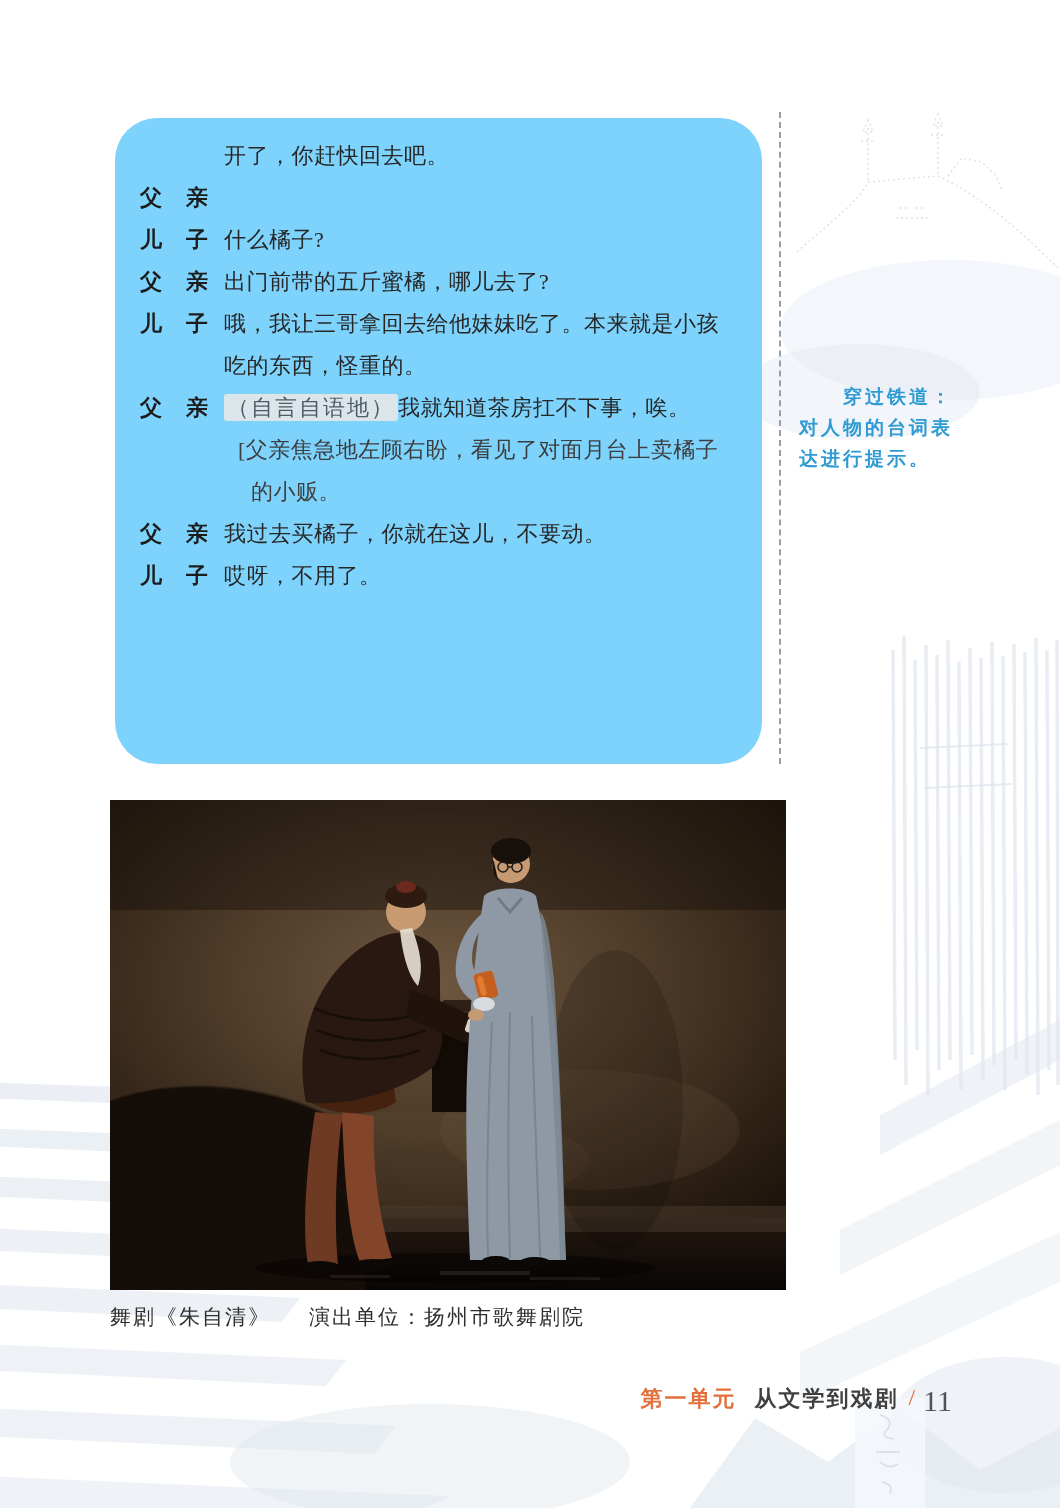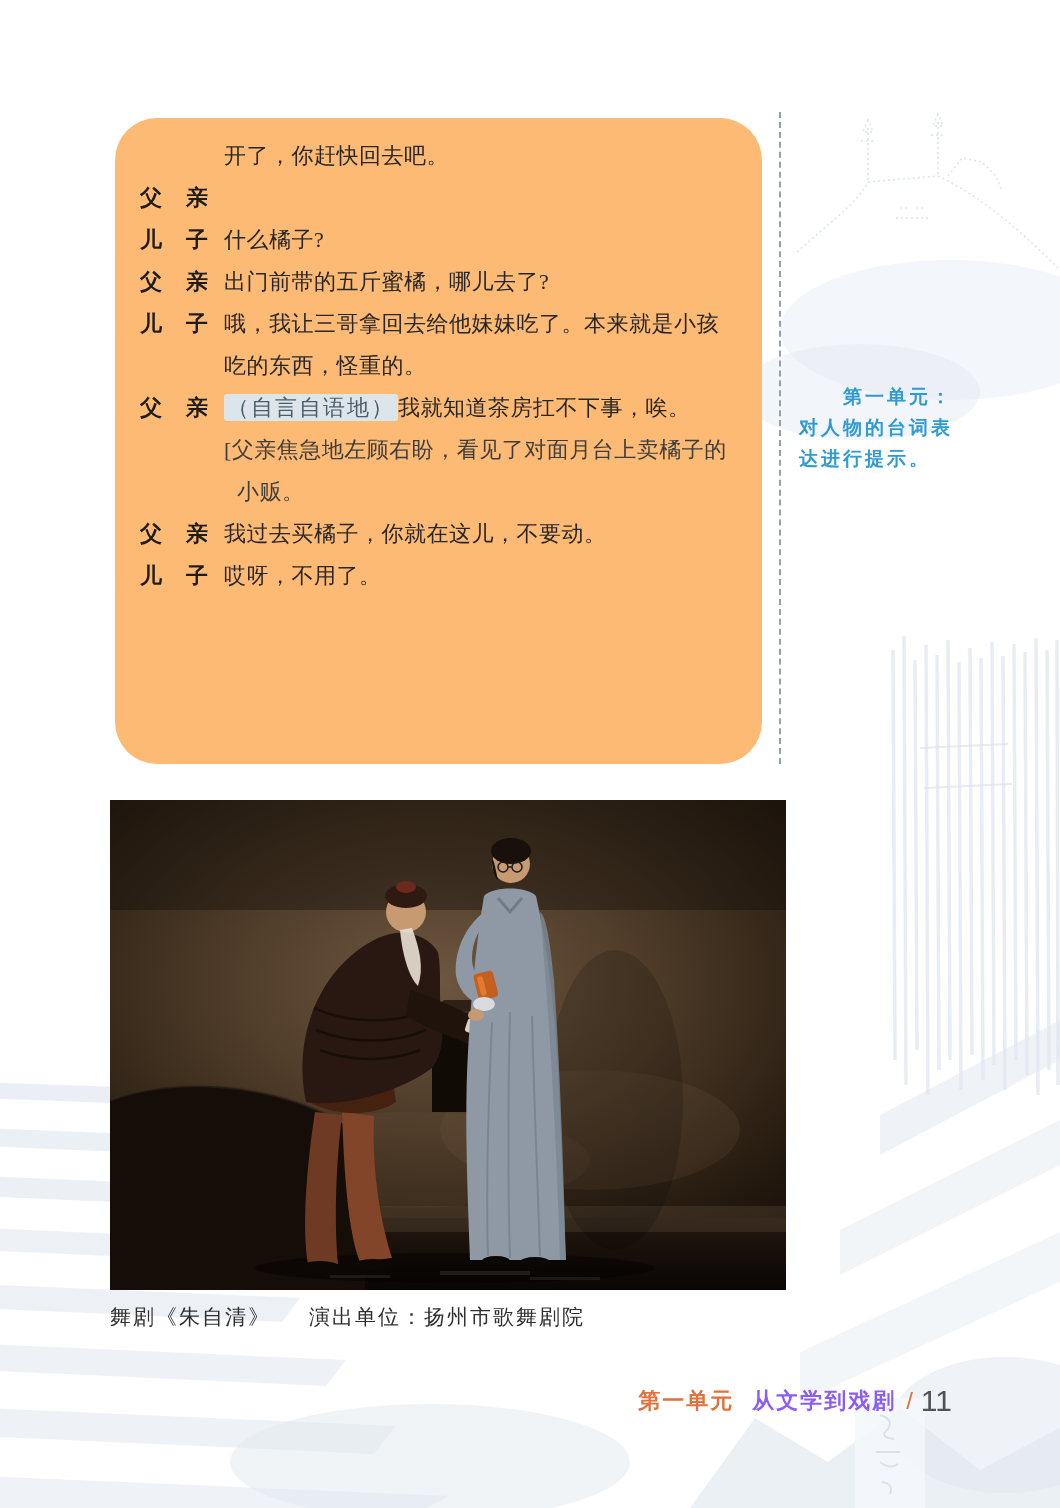--- a/index.html
+++ b/index.html
@@ -3,55 +3,55 @@
 <meta charset="utf-8">
 <style>
   html,body{margin:0;padding:0;}
   body{width:1060px;height:1508px;background:#ffffff;font-family:"Liberation Serif",serif;}
   .page{position:relative;width:1060px;height:1508px;overflow:hidden;background:#ffffff;}
   .bg-sketch{position:absolute;left:0;top:0;width:1060px;height:1508px;z-index:0;}
 
   
   .script-box{
     position:absolute;left:115px;top:118px;width:647px;height:646px;
-    background:#fdba74;border-radius:42px;box-sizing:border-box;
+    background:#7dd3fc;border-radius:42px;box-sizing:border-box;
     padding:17px 26px 0 25px;z-index:2;overflow:hidden;
   }
   .entry{display:flex;line-height:42px;font-size:22px;color:#272727;}
   .spk{
     flex:0 0 68px;margin-right:16px;
     font-family:"Liberation Sans",sans-serif;font-weight:700;color:#1c1c1c;
     text-align:justify;text-align-last:justify;white-space:nowrap;overflow:hidden;
   }
   .txt{flex:1;letter-spacing:0.5px;}
   .aside-hl{background:#dce5e9;border-radius:3px;padding:1px 3px;color:#4d5d66;letter-spacing:2px;margin-top:48px;}
-  .stage .txt{color:#3d3d3d;display:block;padding-left:13px;text-indent:-13px;letter-spacing:0.5px;}
+  .stage .txt{color:#3d3d3d;display:block;padding-left:13px;text-indent:-13px;letter-spacing:0.5px;margin-left:14px;}
 
   
   .sep-line{position:absolute;left:779px;top:112px;height:652px;width:0;
     border-left:2px dashed #95a1a9;z-index:1;}
 
   
   .margin-note{position:absolute;left:799px;top:381px;width:172px;z-index:2;
     color:#2f9bd4;font-size:19px;line-height:31px;letter-spacing:3px;font-weight:700;}
   .margin-note .nt-title{padding-left:44px;}
 
   
   .photo{position:absolute;left:110px;top:800px;width:676px;height:490px;z-index:2;background:#1b130c;}
   .photo svg{display:block;}
 
   .caption{position:absolute;left:110px;top:1303px;width:676px;text-align:left;
     font-size:21px;color:#2e2e2e;letter-spacing:2px;z-index:2;}
   .caption .cap-gap{display:inline-block;width:38px;}
 
   
-  .footer{position:absolute;top:1384px;right:108px;z-index:2;display:flex;align-items:center;
-    font-family:Liberation Sans, sans-serif;}
+  .footer{position:absolute;top:1384px;right:108px;z-index:2;display:flex;align-items:flex-start;
+    font-family:Liberation Serif, serif;}
   .footer .f-unit{color:#e2713d;font-weight:700;font-size:22px;letter-spacing:2px;}
-  .footer .f-section{color:#8b5cf6;font-weight:700;font-size:22px;letter-spacing:2px;margin-left:18px;}
+  .footer .f-section{color:#404040;font-weight:700;font-size:22px;letter-spacing:2px;margin-left:18px;}
   .footer .f-slash{color:#e2713d;font-size:24px;margin:0 8px 0 10px;}
   .footer .f-num{color:#4f5257;font-size:30px;}
 </style>
 </head>
 <body>
 
 <div class="page">
 
   <svg class="bg-sketch" viewBox="0 0 1060 1508" xmlns="http://www.w3.org/2000/svg">
 
@@ -155,21 +155,21 @@
     </div>
     <div class="entry">
       <span class="spk">儿子</span>
       <span class="txt">哎呀，不用了。</span>
     </div>
   </div>
 
   <div class="sep-line"></div>
 
   <div class="margin-note">
-    <div class="nt-title">第一单元：</div>
+    <div class="nt-title">穿过铁道：</div>
     <div class="nt-body">对人物的台词表达进行提示。</div>
   </div>
 
   <div class="photo">
     <svg width="676" height="490" viewBox="0 0 676 490" xmlns="http://www.w3.org/2000/svg">
       <defs>
         <radialGradient id="glow" cx="48%" cy="42%" r="78%">
           <stop offset="0%" stop-color="#6e5740"></stop>
           <stop offset="45%" stop-color="#4a3826"></stop>
           <stop offset="78%" stop-color="#2a1e12"></stop>

